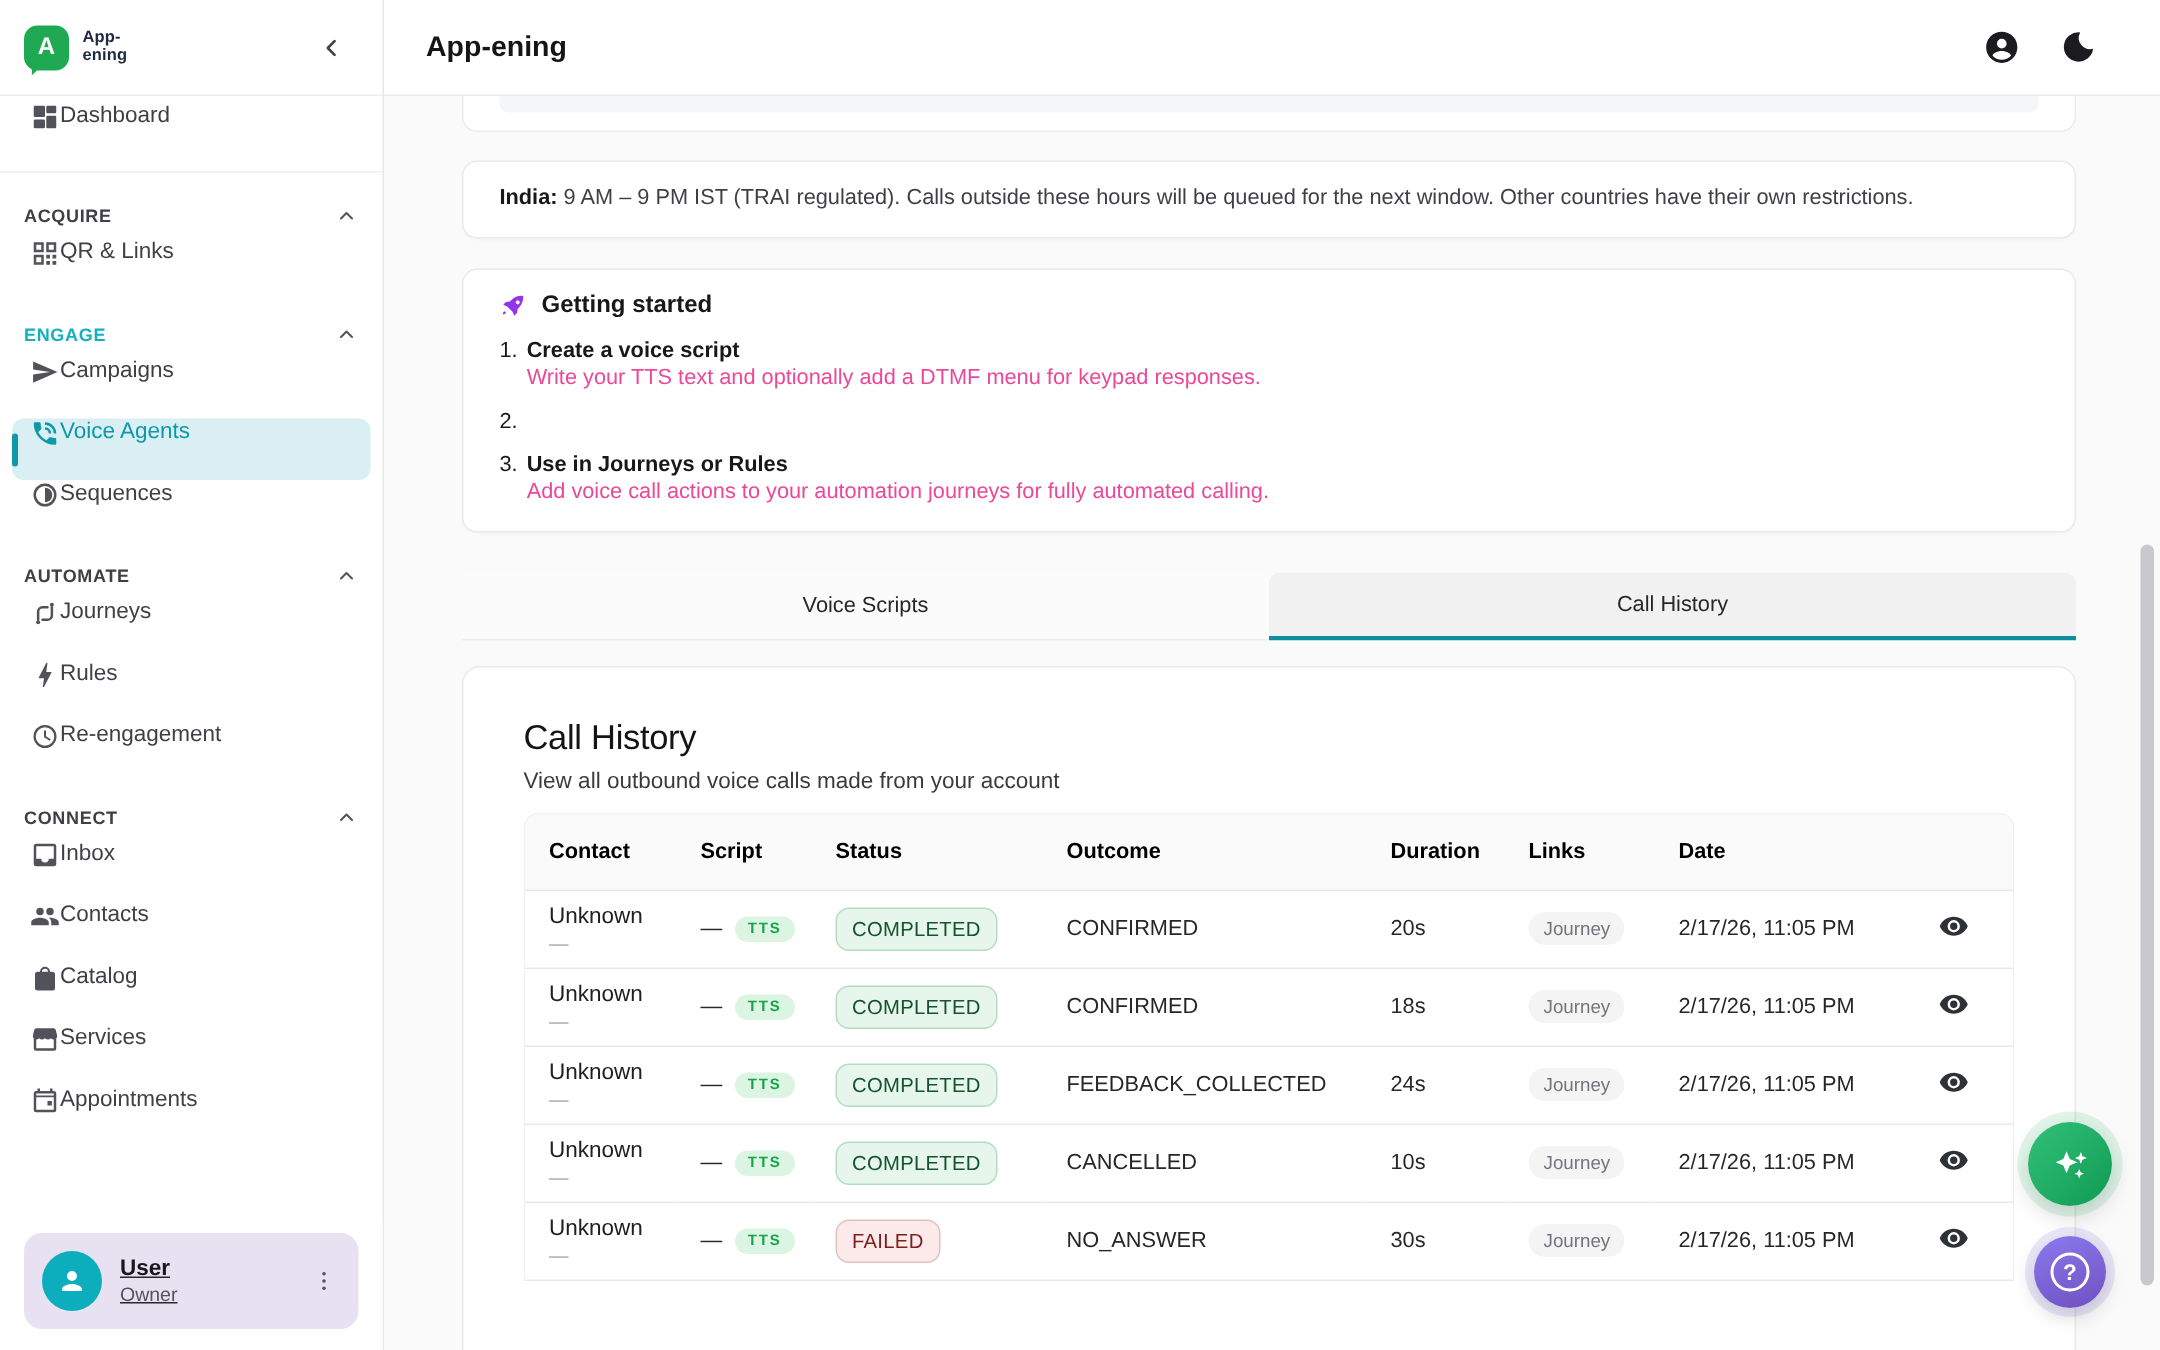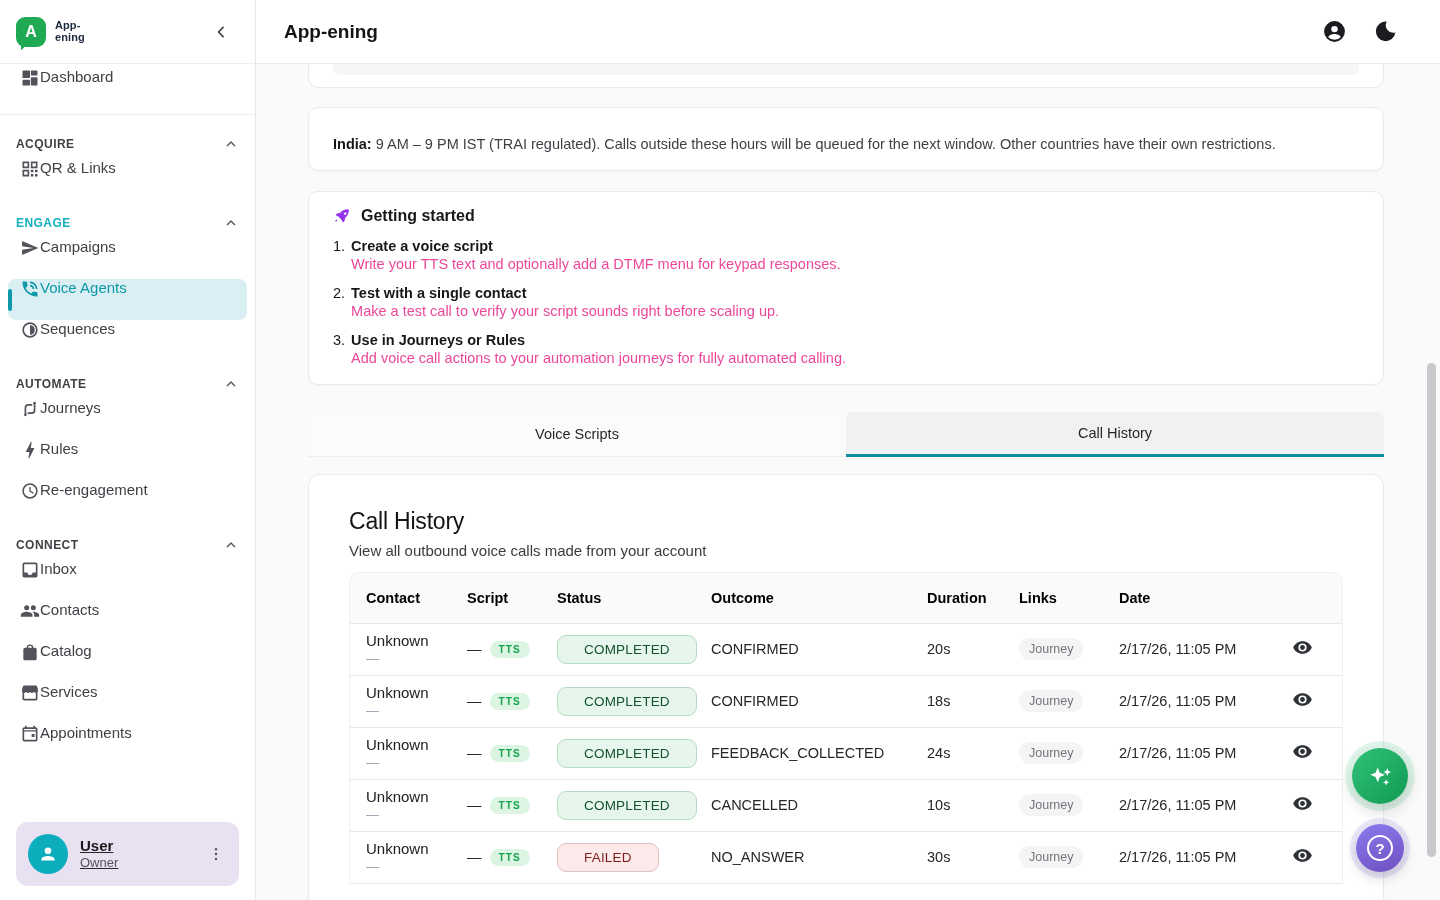--- a/index.html
+++ b/index.html
@@ -64,21 +64,21 @@
 
   .partial-card { background:#fff; border:1px solid #e9eaec; border-top:none;
                   border-radius:0 0 10px 10px; height:24px; padding:0 24px; }
   .partial-strip { background:#f5f6f7; height:11px; border-radius:0 0 6px 6px; }
 
   .card { background:#fff; border:1px solid #e9eaec; border-radius:10px; box-shadow:0 1px 2px rgba(0,0,0,.03); }
   .card-title-row { display:flex; align-items:center; gap:10px; font-size:16px; font-weight:600; color:#18181b; }
   .card-title-row .ic, .card-title-row .ic svg { width:18px; height:18px; color:var(--icon-purple); }
 
   .calling-card { margin-top:19px; padding:15px 24px 16px; }
-  .calling-text { margin-top:12px; font-size:14.5px; color:#3f3f46; line-height:19px; }
+  .calling-text { margin-top:0; font-size:14.5px; color:#3f3f46; line-height:19px; }
   .calling-text b { color:#18181b; }
 
   .getting-card { margin-top:20px; padding:15px 24px 17px; }
   .steps { margin-top:12px; }
   .step { display:flex; gap:6px; font-size:14.5px; margin-bottom:11px; }
   .step:last-child{ margin-bottom:0; }
   .step-num { color:#18181b; line-height:18px; }
   .step-title { font-weight:bold; color:#18181b; line-height:18px; }
   .step-desc { color:#ec4899; line-height:18px; }
 
@@ -96,21 +96,21 @@
   table { width:100%; border-collapse:collapse; table-layout:fixed; }
   thead th { background:#fafafa; height:50px; text-align:left; padding:0 16px; font-size:14.5px;
              font-weight:600; color:#000000; border-bottom:1px solid #e6e6e9; }
   tbody td { height:52px; padding:0 16px; border-bottom:1px solid #e9e9ec; font-size:14.5px;
              color:#27272a; vertical-align:middle; background:#fff; }
   .contact-name { font-size:15px; color:#202024; line-height:1.2; }
   .contact-sub { font-size:13px; color:#9ca3af; margin-top:1px; }
   .script-cell { display:flex; align-items:center; gap:8px; }
   .tts-badge { background:var(--tts-bg); color:var(--tts-text); font-size:10px; font-weight:bold;
                letter-spacing:1.2px; padding:3px 9px; border-radius:999px; }
-  .status-badge { display:inline-block; padding:6px 26px; border-radius:9px; font-size:13.5px;
+  .status-badge { display:inline-block; padding:6px 10px; border-radius:9px; font-size:13.5px;
                   letter-spacing:.2px; border:1px solid; font-weight:500; }
   .status-success { background:var(--ok-bg); border-color:var(--ok-border); color:var(--ok-text); }
   .status-danger  { background:var(--bad-bg); border-color:var(--bad-border); color:var(--bad-text); }
   .source-badge { background:var(--src-bg); color:var(--src-text); font-size:12.5px;
                   padding:4px 10px; border-radius:999px; display:inline-block; }
   .eye-btn { background:none; border:none; cursor:pointer; color:#2e3136; }
   .eye-btn svg { width:21px; height:21px; }
 
   
   .fab-ai { position:absolute; right:32px; bottom:96px; width:56px; height:56px; border-radius:50%;
@@ -351,24 +351,20 @@
       <div class="steps">
           <div class="step">
             <span class="step-num">1.</span>
             <div>
               <div class="step-title">Create a voice script</div>
               <div class="step-desc">Write your TTS text and optionally add a DTMF menu for keypad responses.</div>
             </div>
           </div>
           <div class="step">
             <span class="step-num">2.</span>
-            <div>
-              <div class="step-title">Test with a single contact</div>
-              <div class="step-desc">Make a test call to verify your script sounds right before scaling up.</div>
-            </div>
           </div>
           <div class="step">
             <span class="step-num">3.</span>
             <div>
               <div class="step-title">Use in Journeys or Rules</div>
               <div class="step-desc">Add voice call actions to your automation journeys for fully automated calling.</div>
             </div>
           </div>
         </div>
     </section>

